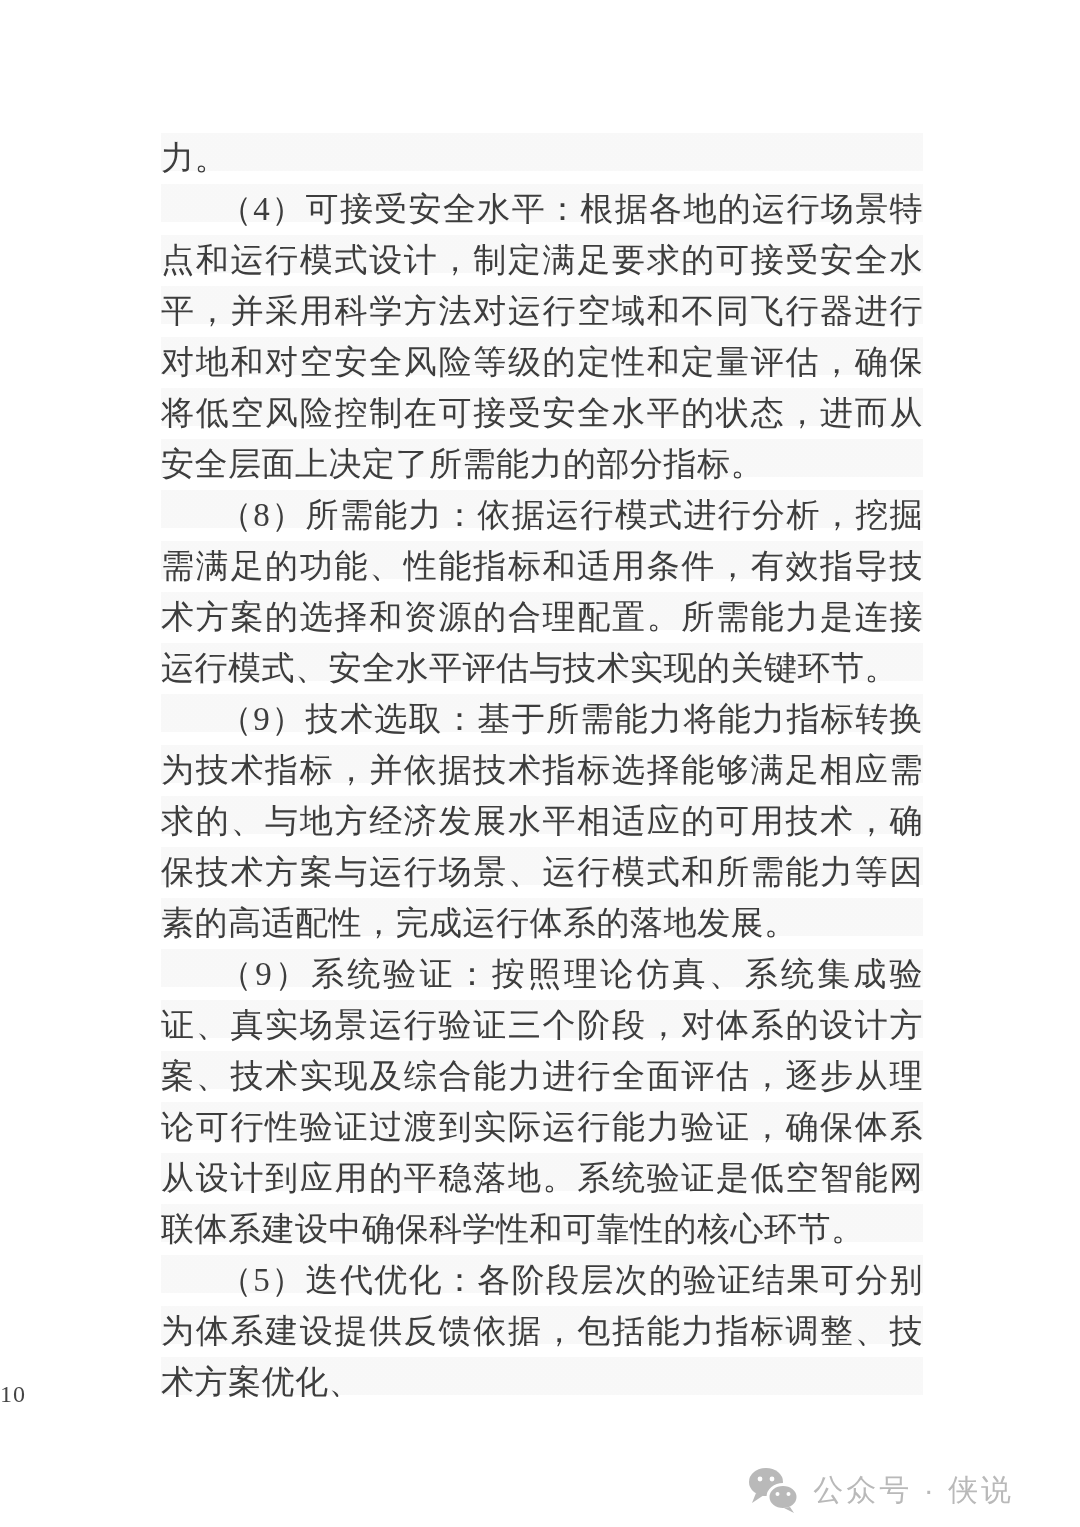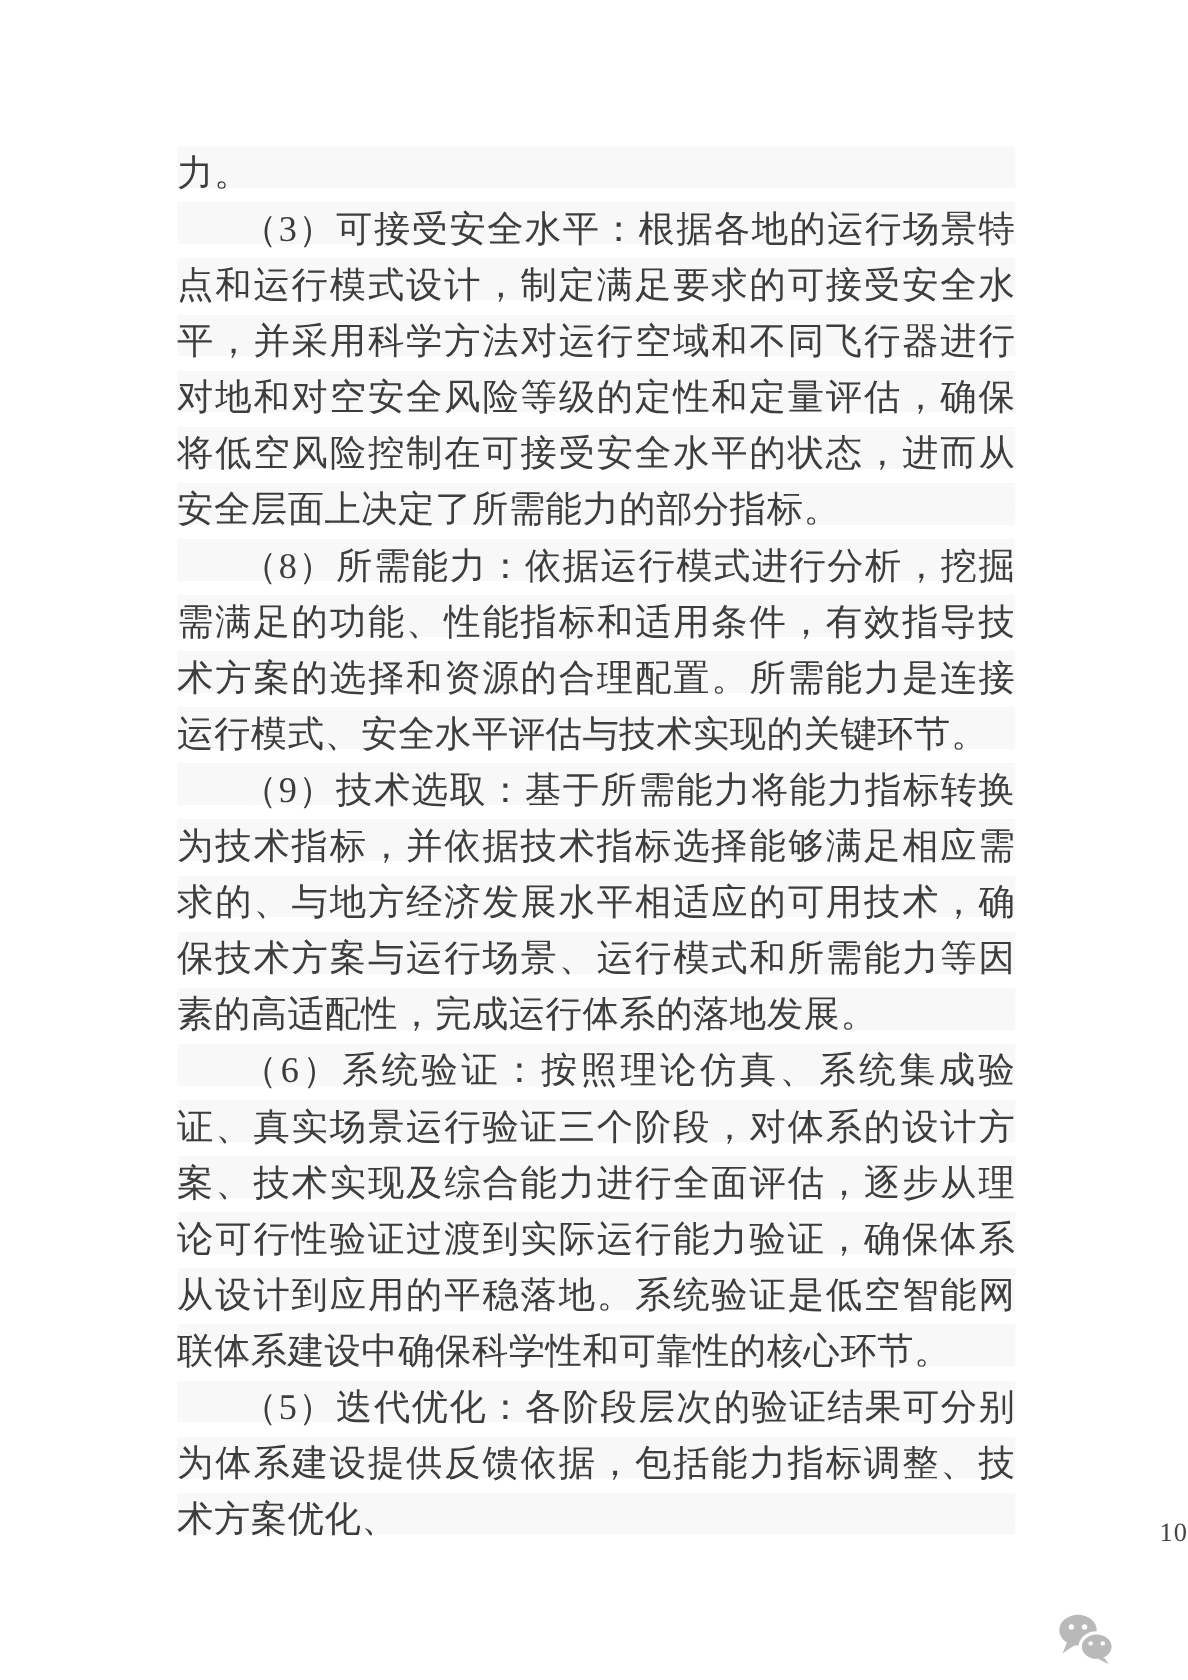--- a/index.html
+++ b/index.html
@@ -48,21 +48,21 @@
 
   .para.no-indent {
     text-indent: 0;
   }
 
   .page-number {
     position: absolute;
     left: 0;
     right: 0;
     top: 1381px;
-    text-align: right;
+    text-align: left;
     font-size: 24px;
     color: #454545;
     letter-spacing: 1px;
   }
 
   .watermark {
     position: absolute;
     right: 66px;
     top: 1467px;
     display: flex;
@@ -87,39 +87,40 @@
     white-space: nowrap;
   }
 </style>
 </head>
 <body>
 
 <div class="page">
 
   <main class="content">
     <p class="para no-indent">力。</p>
-    <p class="para">（3）可接受安全水平：根据各地的运行场景特点和运行模式设计，制定满足要求的可接受安全水平，并采用科学方法对运行空域和不同飞行器进行对地和对空安全风险等级的定性和定量评估，确保将低空风险控制在可接受安全水平的状态，进而从安全层面上决定了所需能力的部分指标。</p>
+    <p class="para">（4）可接受安全水平：根据各地的运行场景特点和运行模式设计，制定满足要求的可接受安全水平，并采用科学方法对运行空域和不同飞行器进行对地和对空安全风险等级的定性和定量评估，确保将低空风险控制在可接受安全水平的状态，进而从安全层面上决定了所需能力的部分指标。</p>
     <p class="para">（8）所需能力：依据运行模式进行分析，挖掘需满足的功能、性能指标和适用条件，有效指导技术方案的选择和资源的合理配置。所需能力是连接运行模式、安全水平评估与技术实现的关键环节。</p>
     <p class="para">（9）技术选取：基于所需能力将能力指标转换为技术指标，并依据技术指标选择能够满足相应需求的、与地方经济发展水平相适应的可用技术，确保技术方案与运行场景、运行模式和所需能力等因素的高适配性，完成运行体系的落地发展。</p>
-    <p class="para">（6）系统验证：按照理论仿真、系统集成验证、真实场景运行验证三个阶段，对体系的设计方案、技术实现及综合能力进行全面评估，逐步从理论可行性验证过渡到实际运行能力验证，确保体系从设计到应用的平稳落地。系统验证是低空智能网联体系建设中确保科学性和可靠性的核心环节。</p>
+    <p class="para">（9）系统验证：按照理论仿真、系统集成验证、真实场景运行验证三个阶段，对体系的设计方案、技术实现及综合能力进行全面评估，逐步从理论可行性验证过渡到实际运行能力验证，确保体系从设计到应用的平稳落地。系统验证是低空智能网联体系建设中确保科学性和可靠性的核心环节。</p>
     <p class="para">（5）迭代优化：各阶段层次的验证结果可分别为体系建设提供反馈依据，包括能力指标调整、技术方案优化、</p>
   </main>
 
   <div class="page-number">10</div>
 
   <div class="watermark">
     <span class="wm-icon">
       <svg viewBox="0 0 52 46" xmlns="http://www.w3.org/2000/svg">
 
         <ellipse cx="18" cy="15" rx="17" ry="14" fill="#b9b9b9"></ellipse>
         <polygon points="8,26 4,36 16,28" fill="#b9b9b9"></polygon>
         <circle cx="12" cy="12" r="2.4" fill="#ffffff"></circle>
         <circle cx="24" cy="12" r="2.4" fill="#ffffff"></circle>
 
         <ellipse cx="35" cy="30" rx="15" ry="12.5" fill="#b9b9b9" stroke="#ffffff" stroke-width="3"></ellipse>
         <polygon points="42,40 46,46 36,41" fill="#b9b9b9"></polygon>
         <circle cx="29.5" cy="27" r="2" fill="#ffffff"></circle>
         <circle cx="40.5" cy="27" r="2" fill="#ffffff"></circle>
       </svg>
     </span>
+    <span class="wm-text">公众号 · 侠说</span>
   </div>
 
 </div>
 
 </body></html>

